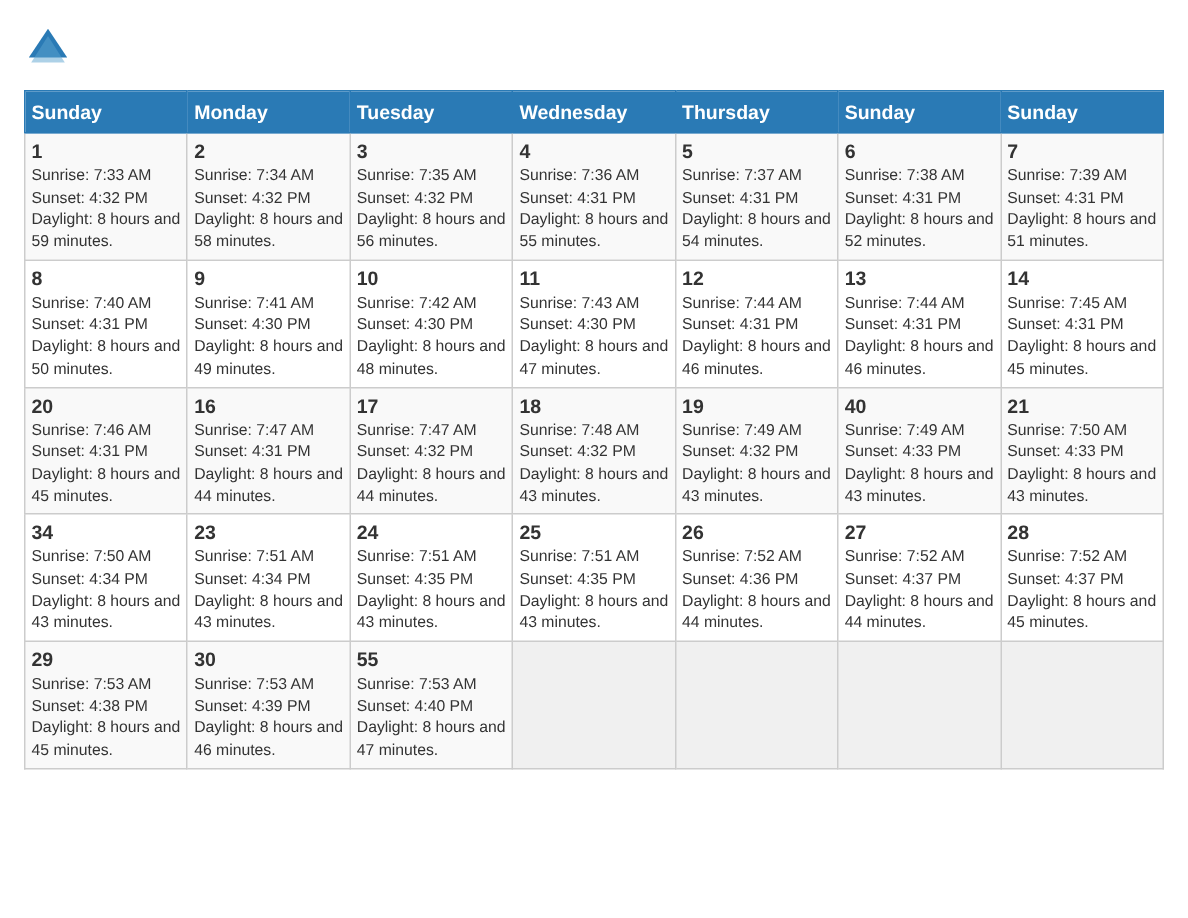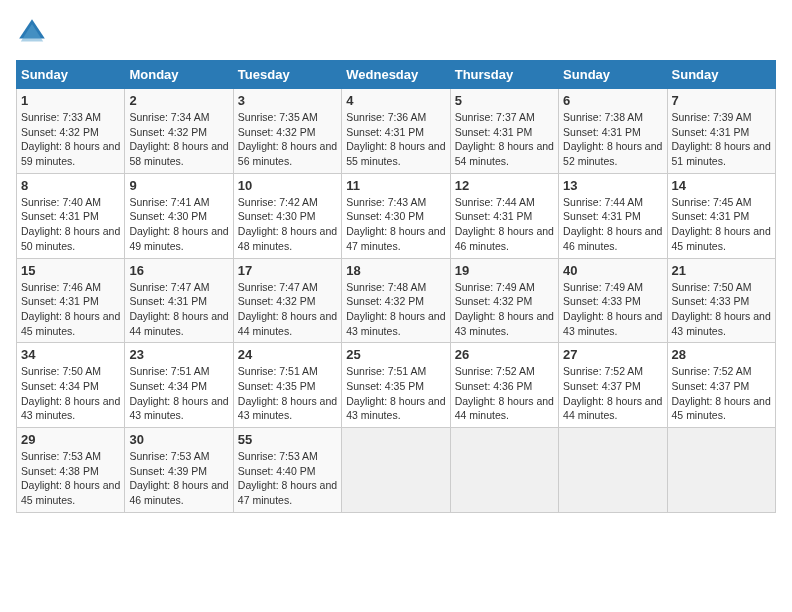--- a/index.html
+++ b/index.html
@@ -184,21 +184,21 @@
         <span class="day-number">13</span>
         <span class="day-detail">Sunrise: 7:44 AM<br>Sunset: 4:31 PM<br>Daylight: 8 hours and 46 minutes.</span>
       </td>
         <td>
         <span class="day-number">14</span>
         <span class="day-detail">Sunrise: 7:45 AM<br>Sunset: 4:31 PM<br>Daylight: 8 hours and 45 minutes.</span>
       </td>
       </tr>
       <tr>
         <td>
-        <span class="day-number">15</span>
+        <span class="day-number">20</span>
         <span class="day-detail">Sunrise: 7:46 AM<br>Sunset: 4:31 PM<br>Daylight: 8 hours and 45 minutes.</span>
       </td>
         <td>
         <span class="day-number">16</span>
         <span class="day-detail">Sunrise: 7:47 AM<br>Sunset: 4:31 PM<br>Daylight: 8 hours and 44 minutes.</span>
       </td>
         <td>
         <span class="day-number">17</span>
         <span class="day-detail">Sunrise: 7:47 AM<br>Sunset: 4:32 PM<br>Daylight: 8 hours and 44 minutes.</span>
       </td>

